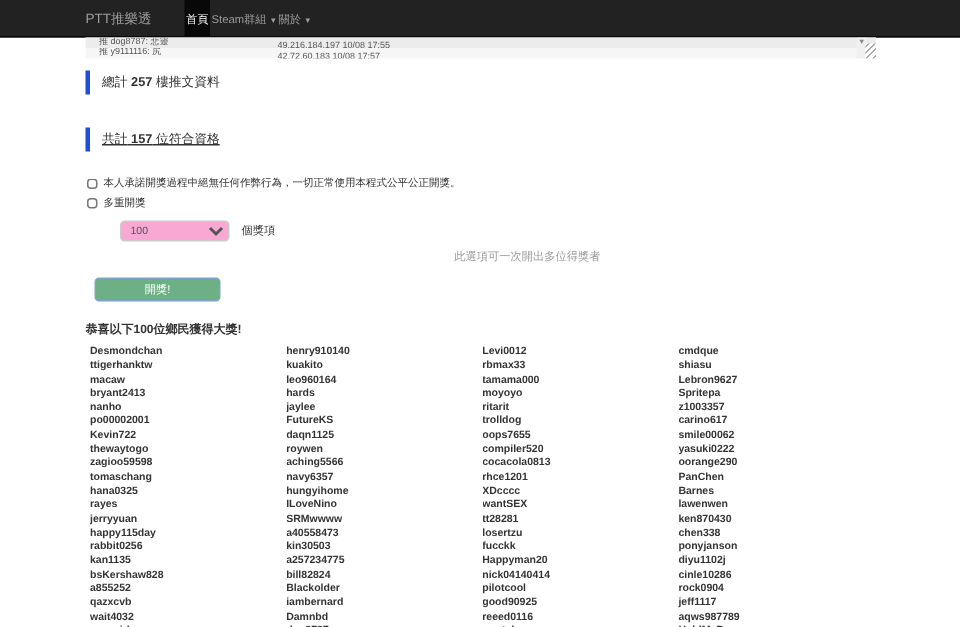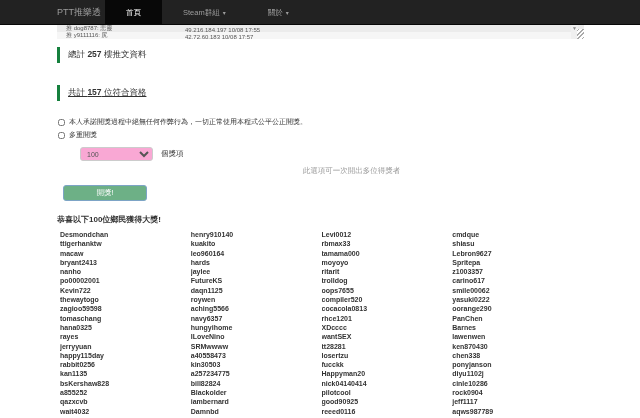--- a/index.html
+++ b/index.html
@@ -7,25 +7,25 @@
     width:640px;height:418px;overflow:hidden;background:#fff;
     font-family:"Liberation Sans",sans-serif;color:#333;
     position:relative;
   }
   
   .navbar{
     height:25px;background:#222;border-bottom:1px solid #080808;
     display:flex;align-items:stretch;padding-left:57px;box-sizing:border-box;
   }
   .brand{
-    color:#9d9d9d;font-size:9px;line-height:25px;padding-right:4px;
+    color:#9d9d9d;font-size:9px;line-height:25px;padding-right:22px;
     text-decoration:none;white-space:nowrap;
   }
   .nav-item{
-    color:#9d9d9d;font-size:7.5px;line-height:25px;padding:0 21px;
+    color:#9d9d9d;font-size:7.5px;line-height:25px;padding:0 1px;
     white-space:nowrap;cursor:pointer;
   }
   .nav-item.active{background:#080808;color:#fff;}
   .caret{font-size:6px;margin-left:3px;color:inherit;}
   
   .push-box{
     position:absolute;left:57px;top:25px;width:527px;height:14px;
     background:#fbfbfb;overflow:hidden;
   }
   .push-row{
@@ -39,21 +39,21 @@
   .push-scrollbar{
     position:absolute;right:6px;top:0;width:7px;height:14px;background:#f0f0f0;
     font-size:5px;color:#888;text-align:center;line-height:6px;
   }
   .resize-grip{
     position:absolute;right:0;top:4px;width:7px;height:10px;
     background:repeating-linear-gradient(135deg,#fff 0 1px,#aaa 1px 2px,#fff 2px 3px);
   }
   
   .total-line{
-    margin:8px 0 0 57px;border-left:3px solid #15803d;padding:2px 0 2px 8px;
+    margin:8px 0 0 57px;border-left:3px solid #1d4ed8;padding:2px 0 2px 8px;
     font-size:8.5px;color:#333;
   }
   .total-line b{font-weight:700;}
   .total-line + .total-line{margin-top:22px;text-decoration:underline;}
   
   .checks{margin:16px 0 0 58px;}
   .check-line{display:flex;align-items:center;font-size:7px;color:#333;margin-top:3px;}
   .check-line input{width:7px;height:7px;margin:0 4px 0 0;}
   .prize-row{margin:7px 0 0 80px;display:flex;align-items:center;}
   .prize-select{

